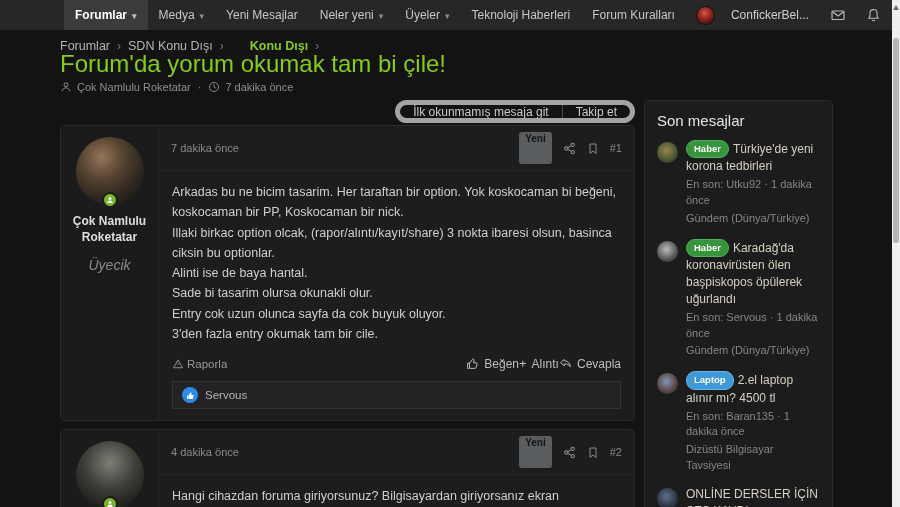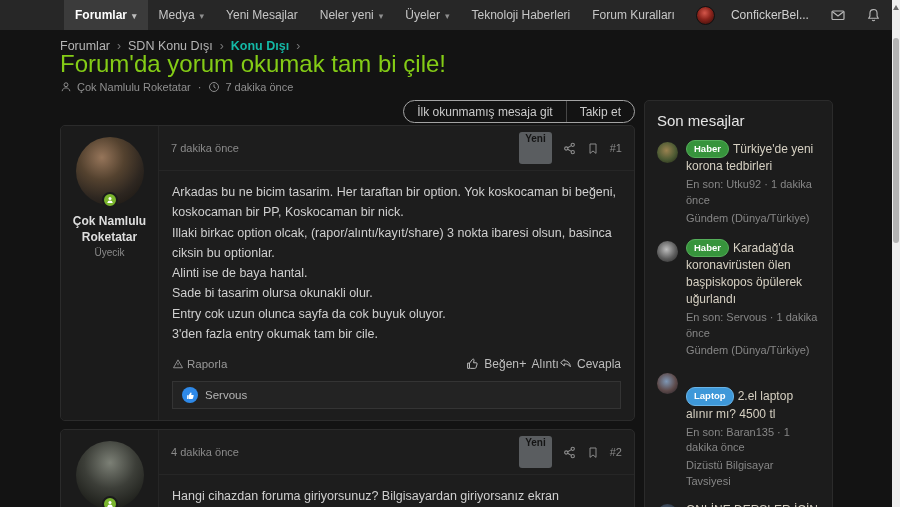--- a/index.html
+++ b/index.html
@@ -35,37 +35,37 @@
   .nav-icon-btn.lit { background:#2f2f2f; }
   .nav-icon-btn svg { stroke:#b8b8b8; }
 
   
   .breadcrumb {
     position:absolute; left:60px; top:39px; display:flex; gap:7px;
     font-size:12.5px; color:#b5b5b5; align-items:center;
   }
   .breadcrumb .sep { color:#777; font-size:12px; }
   .breadcrumb .crumb { cursor:pointer; }
-  .breadcrumb .crumb.current { font-weight:bold; color:#14b8a6; }
+  .breadcrumb .crumb.current { font-weight:bold; color:#84cc16;margin-left:19px; }
   .thread-title {
     position:absolute; left:60px; top:50px;
     font-size:24px; font-weight:400; color:#84cc16;
   }
   .thread-byline {
     position:absolute; left:60px; top:81px; display:flex; align-items:center; gap:5px;
     font-size:11px; color:#8f8f8f;
   }
   .thread-byline svg { stroke:#8f8f8f; }
   .byline-sep { margin:0 2px; }
   .thread-actions {
     position:absolute; left:60px; top:100px; width:575px;
     display:flex; justify-content:flex-end;
   }
   .pill-group {
-    display:flex; border:1px solid #a3a3a3; border-radius:15px; overflow:hidden; height:23px;
+    display:flex; border:5px solid #a3a3a3; border-radius:15px; overflow:hidden; height:23px;
   }
   .pill-btn {
     background:transparent; border:none; color:#cacaca; font-size:12px;
     padding:0 13px; cursor:pointer; font-family:inherit; white-space:nowrap;
   }
   .pill-btn + .pill-btn { border-left:1px solid #474747; }
 
   
   .posts { position:absolute; left:60px; top:125px; width:575px; }
   .post {
@@ -82,21 +82,21 @@
   .av-p1 { background:radial-gradient(circle at 38% 30%, #96755a 0%, #54422f 35%, #2d2620 65%, #14110d 100%); }
   .av-p2 { background:radial-gradient(circle at 50% 32%, #7c8076 0%, #3c3e38 45%, #1a1b17 85%); }
   .online-badge {
     position:absolute; bottom:-3px; left:50%; transform:translateX(-50%);
     width:16px; height:16px; border-radius:50%; background:#7ab52d;
     border:2px solid #1b1b1b; display:flex; align-items:center; justify-content:center;
   }
   .post-author {
     margin-top:9px; font-size:12px; font-weight:bold; color:#dedede; line-height:1.3; cursor:pointer;
   }
-  .post-role { margin-top:2px; font-size:10px; color:#8a8a8a; }
+  .post-role { margin-top:12px; font-size:14px; color:#8a8a8a;font-style:italic; }
   .post-main { flex:1; min-width:0; display:flex; flex-direction:column; }
   .post-head {
     display:flex; justify-content:space-between; align-items:center;
     padding:6px 12px; border-bottom:1px solid #262626;
   }
   .post-time { font-size:11px; color:#8a8a8a; cursor:pointer; }
   .post-head-right { display:flex; align-items:center; gap:11px; }
   .badge-new {
     background:#5a5d60; color:#141414; font-size:10px; font-weight:bold;
     padding:1px 6px 20px; border-radius:3px;
@@ -137,21 +137,21 @@
   .sb-av-2 { background:radial-gradient(circle at 45% 40%, #bdbdbd 0%, #5c5c5c 55%, #202020 100%); }
   .sb-av-3 { background:radial-gradient(circle at 45% 40%, #7e97b5 0%, #5d4a4a 55%, #1d1a22 100%); }
   .sb-av-4 { background:radial-gradient(circle at 45% 40%, #5d6f86 0%, #303b4a 55%, #12161c 100%); }
   .sb-text { flex:1; min-width:0; }
   .sb-line { font-size:12px; color:#d6d0c2; line-height:1.4; cursor:pointer; }
   .sb-badge {
     display:inline-block; font-size:9.5px; font-weight:bold; color:#fff;
     padding:1px 7px 2px; border-radius:9px; margin-right:4px; vertical-align:1px;
   }
   .badge-haber { background:#37943c; border:1px solid #55ae5a; }
-  .badge-laptop { background:#3e98d9; border:1px solid #69b4e7;margin-top:16px; }
+  .badge-laptop { background:#3e98d9; border:1px solid #69b4e7; }
   .sb-meta { font-size:11px; color:#868686; margin-top:2px; line-height:1.45; }
 
   
   .scrollbar { position:absolute; right:0; top:0; width:8px; height:507px; background:#efefef; }
   .scroll-up {
     position:absolute; top:5px; left:1px; width:0; height:0;
     border-left:3px solid transparent; border-right:3px solid transparent; border-bottom:5px solid #6b6b6b;
   }
   .scroll-thumb {
     position:absolute; top:38px; left:1px; width:6px; height:205px;

